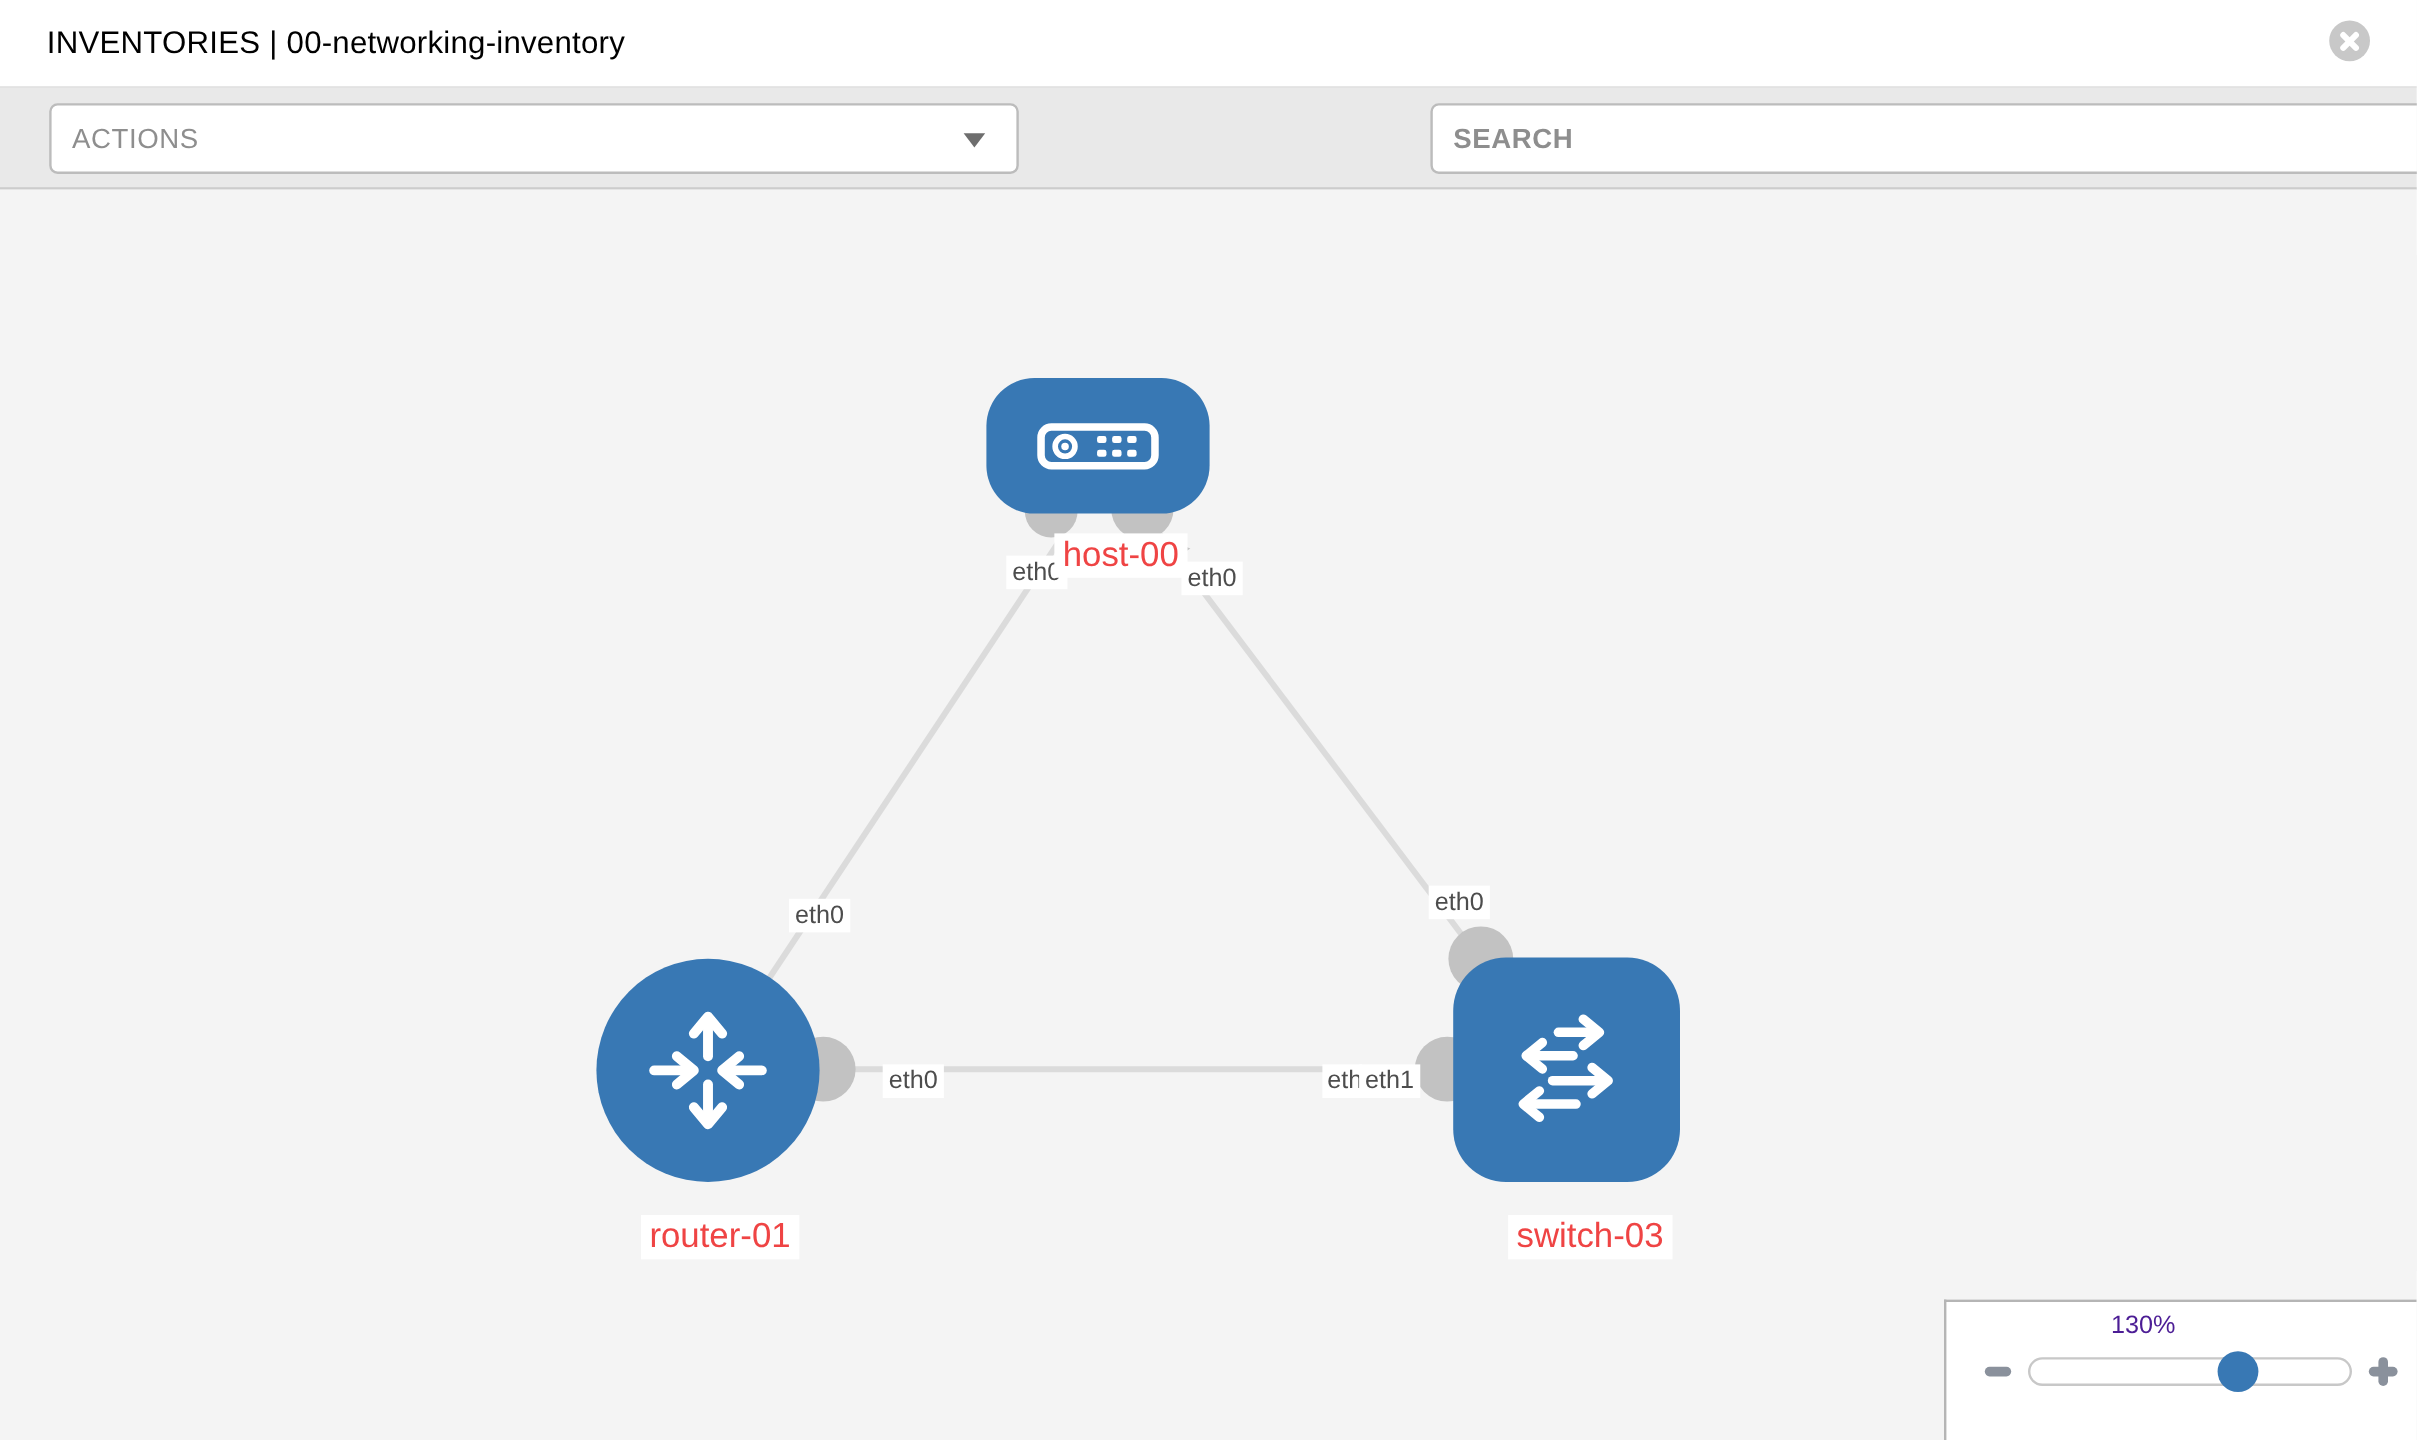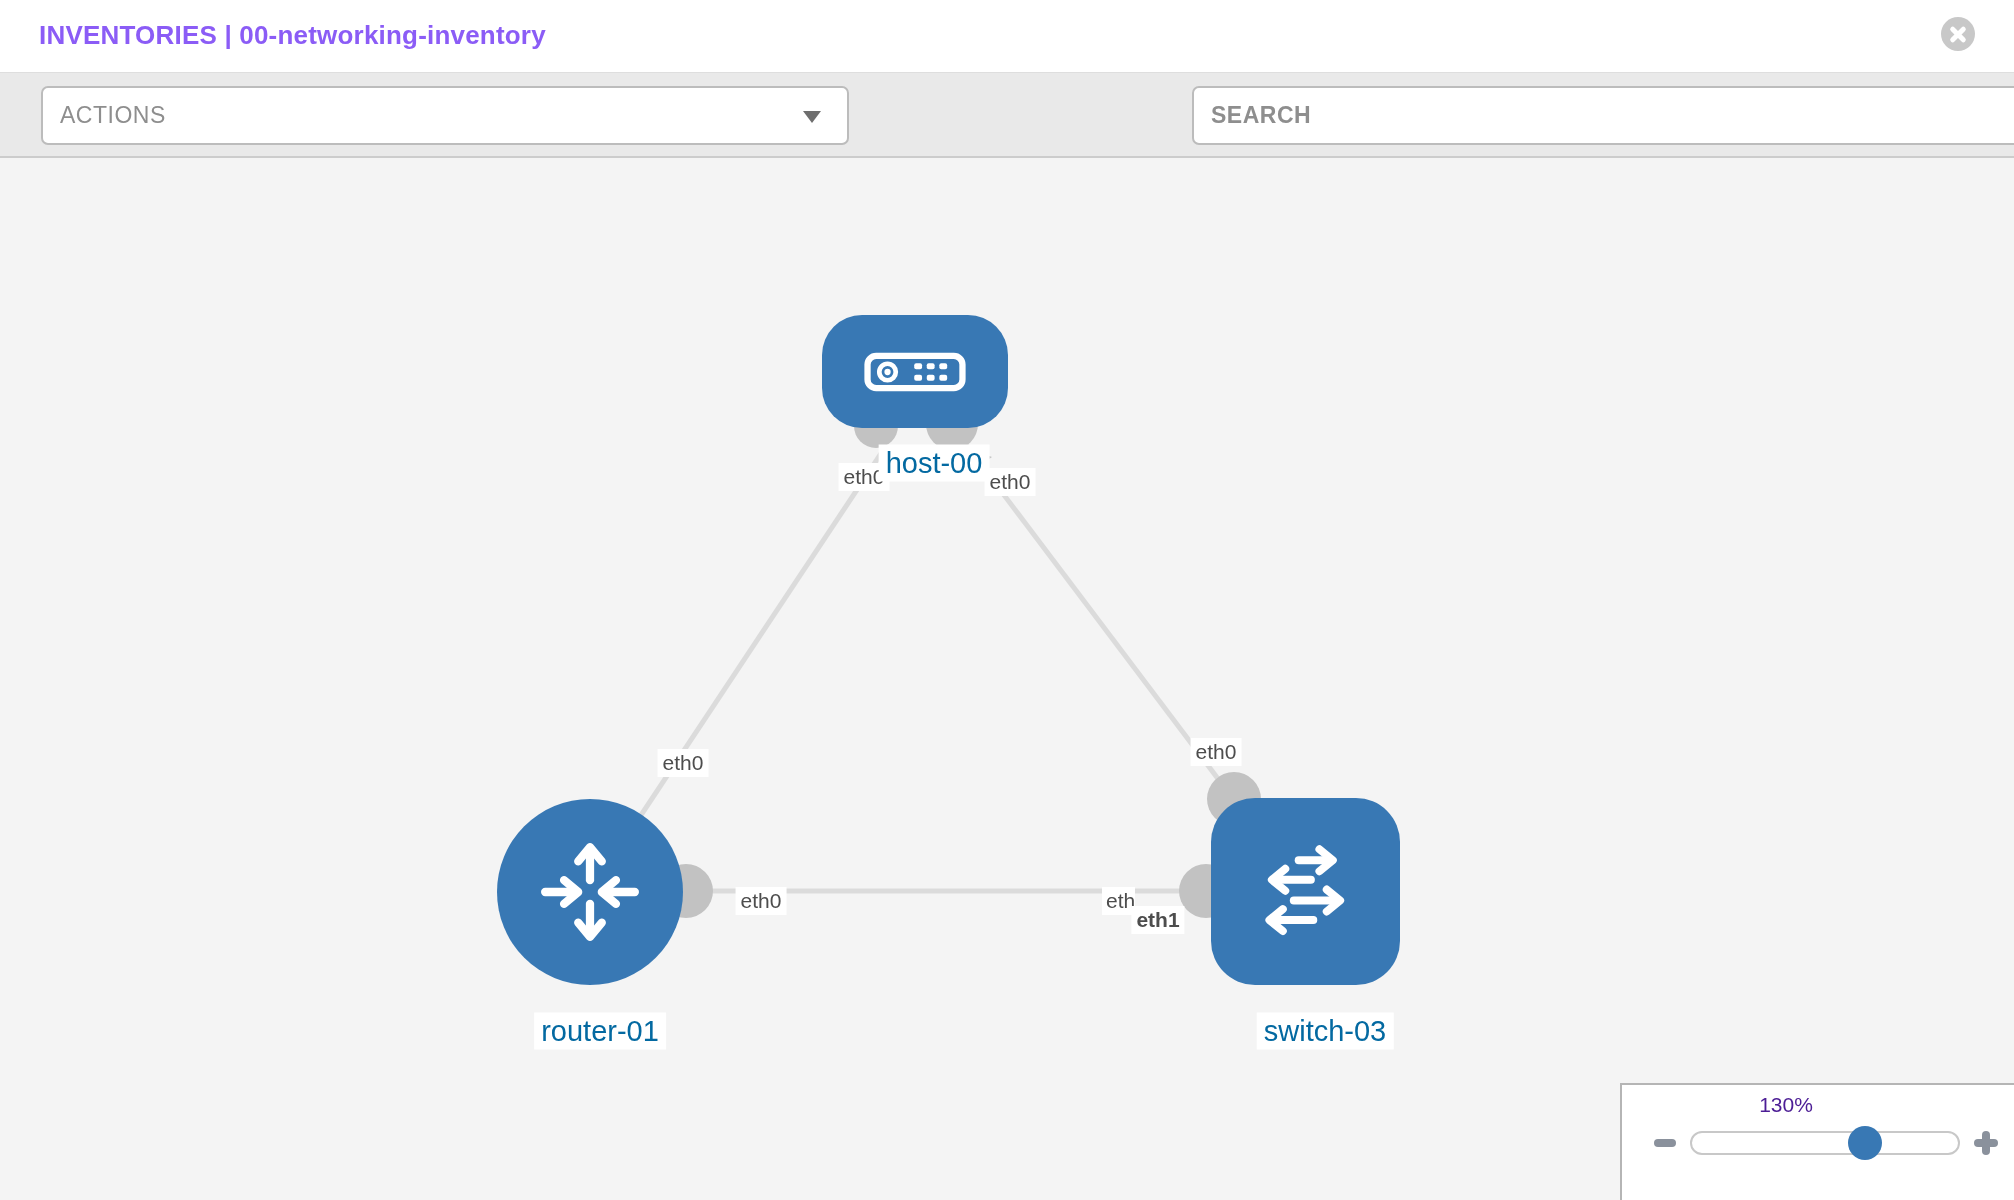--- a/index.html
+++ b/index.html
@@ -7,21 +7,21 @@
   body {
     font-family:"Liberation Sans","DejaVu Sans",sans-serif;
     background:#ffffff; position:relative; overflow:hidden;
   }
   .app { position:absolute; inset:0; }
 
   
   .header { position:absolute; top:0; left:0; right:0; height:72px; background:#ffffff; }
   .page-title {
     position:absolute; left:39px; top:20px;
-    font-size:26px; font-weight:bold; color:#8b5cf6; letter-spacing:.2px;
+    font-size:26px; font-weight:normal; color:#000000; letter-spacing:.2px;
   }
   .close-btn {
     position:absolute; left:1941px; top:17px; width:34px; height:34px;
     border:none; border-radius:50%; background:#c8c8c8; cursor:pointer;
   }
   .close-x { position:absolute; inset:0; }
   .close-x .bar {
     position:absolute; left:7px; top:14.5px; width:20px; height:5px;
     background:#ffffff; border-radius:2.5px; display:block;
   }
@@ -61,40 +61,40 @@
   .net-svg { position:absolute; left:0; top:0; }
 
   .node { position:absolute; background:#3878b4; display:flex; align-items:center; justify-content:center; cursor:pointer; }
   .node svg { display:block; }
   .node-host   { left:822px; top:157px; width:186px; height:113px; border-radius:40px; }
   .node-router { left:497px; top:641px; width:186px; height:186px; border-radius:50%; }
   .node-switch { left:1211px; top:640px; width:189px; height:187px; border-radius:44px; }
 
   .node-label {
     position:absolute; transform:translate(-50%,-50%);
-    background:#ffffff; color:#0369a1; font-size:29px;
+    background:#ffffff; color:#ef4444; font-size:29px;
     padding:2px 7px; white-space:nowrap; z-index:6;
   }
   .nl-host   { left:934px;  top:305px; }
   .nl-router { left:600px;  top:873px; }
   .nl-switch { left:1325px; top:873px; }
 
   .iface-chip {
     position:absolute; transform:translate(-50%,-50%);
     background:#ffffff; color:#4d4d4d; font-size:21px;
     padding:2px 5px; white-space:nowrap; z-index:5;
   }
   .chip-1 { left:864px;  top:319px; }
   .chip-2 { left:1010px; top:324px; }
   .chip-3 { left:683px;  top:605px; }
   .chip-4 { left:1216px; top:594px; }
   .chip-5 { left:761px;  top:743px; }
   .chip-6 { left:1102px; top:743px; transform:translate(0,-50%);
             width:33px; overflow:hidden; padding:2px 0 2px 4px; }
-  .chip-7 { left:1158px; top:762px; z-index:5;font-weight:bold; }
+  .chip-7 { left:1158px; top:743px; z-index:5; }
 
   
   .zoom-panel {
     position:absolute; left:1620px; top:925px; width:394px; height:117px;
     background:#ffffff; border-left:2px solid #b5b5b5; border-top:2px solid #b5b5b5;
   }
   .zoom-value {
     position:absolute; left:0; right:64px; top:8px; text-align:center;
     font-size:21px; color:#4c1d95;
   }

